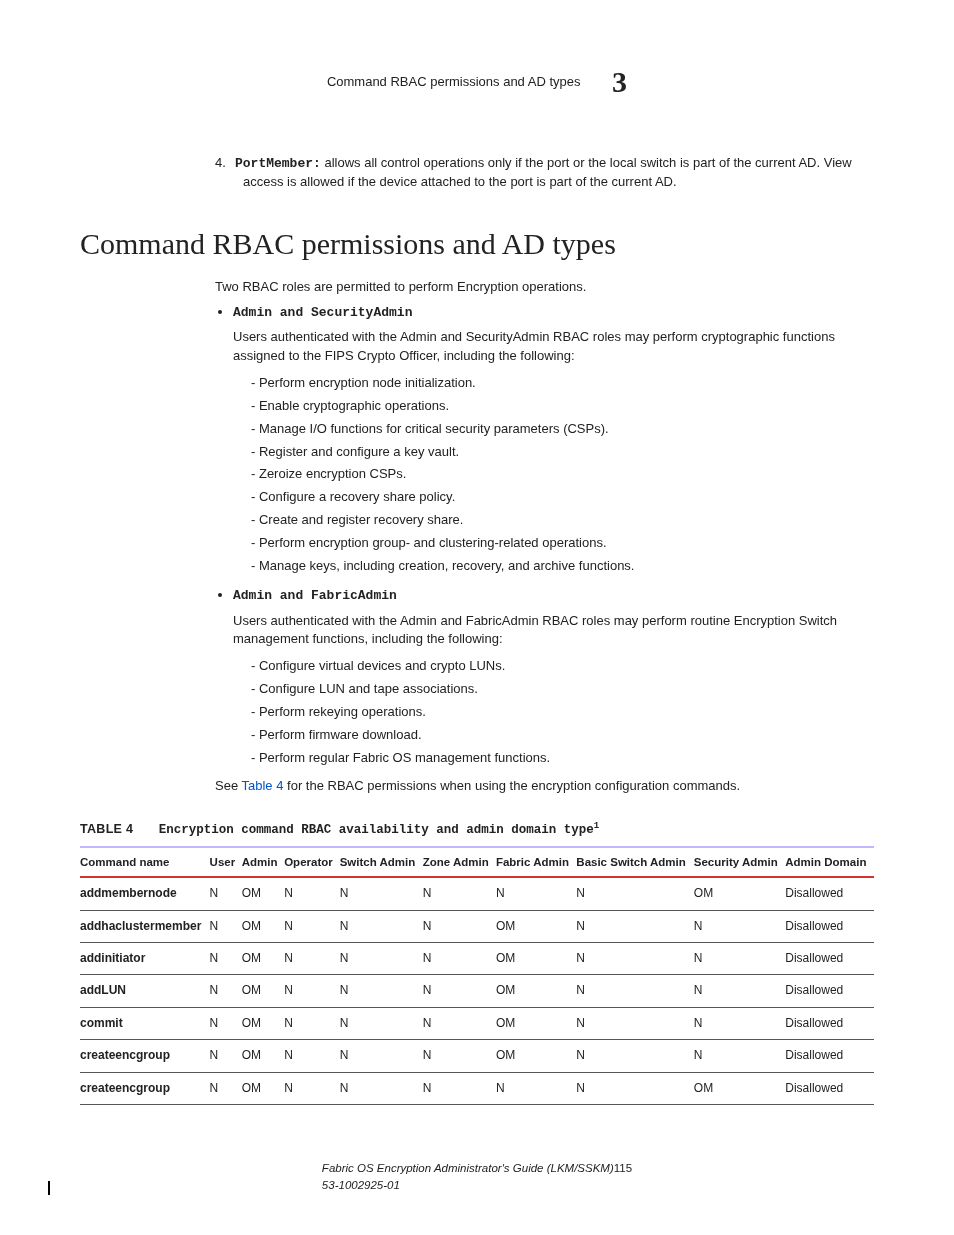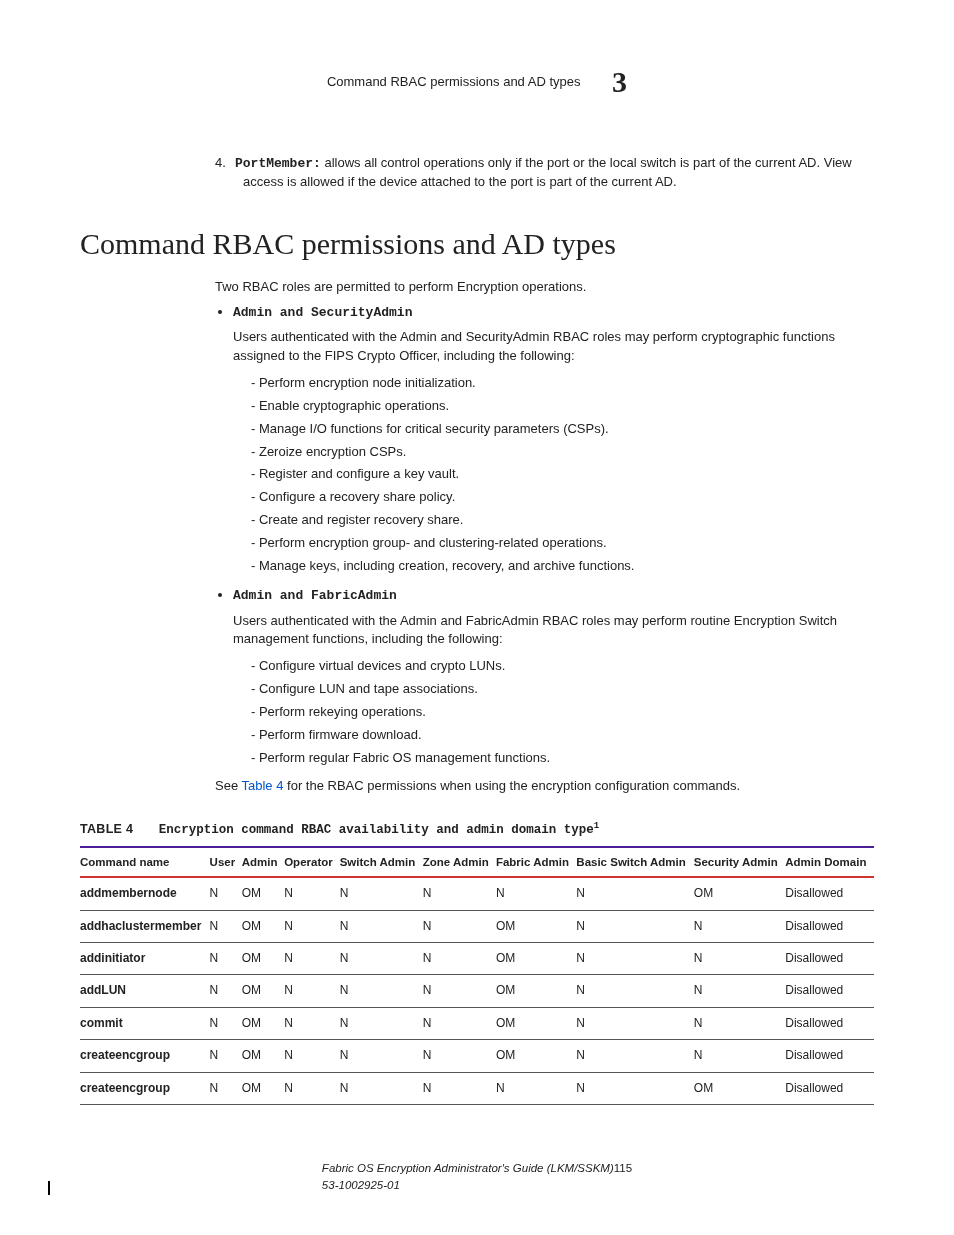--- a/index.html
+++ b/index.html
@@ -45,21 +45,21 @@
   ul.dash > li::before { content: "- "; }
   ul.dash > li { margin: 4px 0 4px 18px; text-indent: -12px; padding-left: 12px;}
   .subpara { margin: 6px 0 8px 0; }
   .bold { font-weight: bold; font-family: Liberation Mono, monospace; }
   .italic { }
   a.xref { color: #0055cc; text-decoration: none; }
   .table-cap { margin: 24px 0 6px 0; font-size: 12.5px; }
   .table-cap .lbl { font-weight: bold; font-variant: small-caps; letter-spacing: .3px; margin-right: 22px; }
   .table-cap .sup { font-size: 9px; vertical-align: super; }
   table { width: 100%; border-collapse: collapse; font-size: 12px; }
-  thead tr { border-top: 2px solid #4c1d95; border-bottom: 2px solid #d1342f; margin-top: 20px; }
+  thead tr { border-top: 2px solid #c4b5fd; border-bottom: 2px solid #d1342f; margin-top: 20px; }
   th { text-align: left; font-weight: bold; padding: 6px 6px 6px 0; vertical-align: top; font-size: 11.5px;}
   tbody td { padding: 7px 6px 7px 0; border-bottom: 1px solid #555; vertical-align: top; }
   tbody td:first-child { font-weight: bold; }
   .footer { margin-top: 55px; display:flex; justify-content: center; font-size: 11.5px;}
   .footer .left { font-style: italic; }
   .changebar { position: absolute; left: 48px; bottom: 40px; width: 2px; height: 14px; background:#000;}
 </style>
 </head>
 <body>
 
@@ -79,22 +79,22 @@
 <div class="indent1">Two RBAC roles are permitted to perform Encryption operations.</div>
 
 <ul class="bullet" id="roles-list">
     <li>
       <div class="bold">Admin and SecurityAdmin</div>
       <div class="subpara">Users authenticated with the <span class="italic">Admin and SecurityAdmin RBAC</span> roles may perform cryptographic functions assigned to the FIPS Crypto Officer, including the following:</div>
       <ul class="dash">
         <li>Perform encryption node initialization.</li>
         <li>Enable cryptographic operations.</li>
         <li>Manage I/O functions for critical security parameters (CSPs).</li>
+        <li>Register and configure a key vault.</li>
         <li>Zeroize encryption CSPs.</li>
-        <li>Register and configure a key vault.</li>
         <li>Configure a recovery share policy.</li>
         <li>Create and register recovery share.</li>
         <li>Perform encryption group- and clustering-related operations.</li>
         <li>Manage keys, including creation, recovery, and archive functions.</li>
       </ul>
     </li>
     <li>
       <div class="bold">Admin and FabricAdmin</div>
       <div class="subpara">Users authenticated with the <span class="italic">Admin and FabricAdmin RBAC</span> roles may perform routine Encryption Switch management functions, including the following:</div>
       <ul class="dash">

